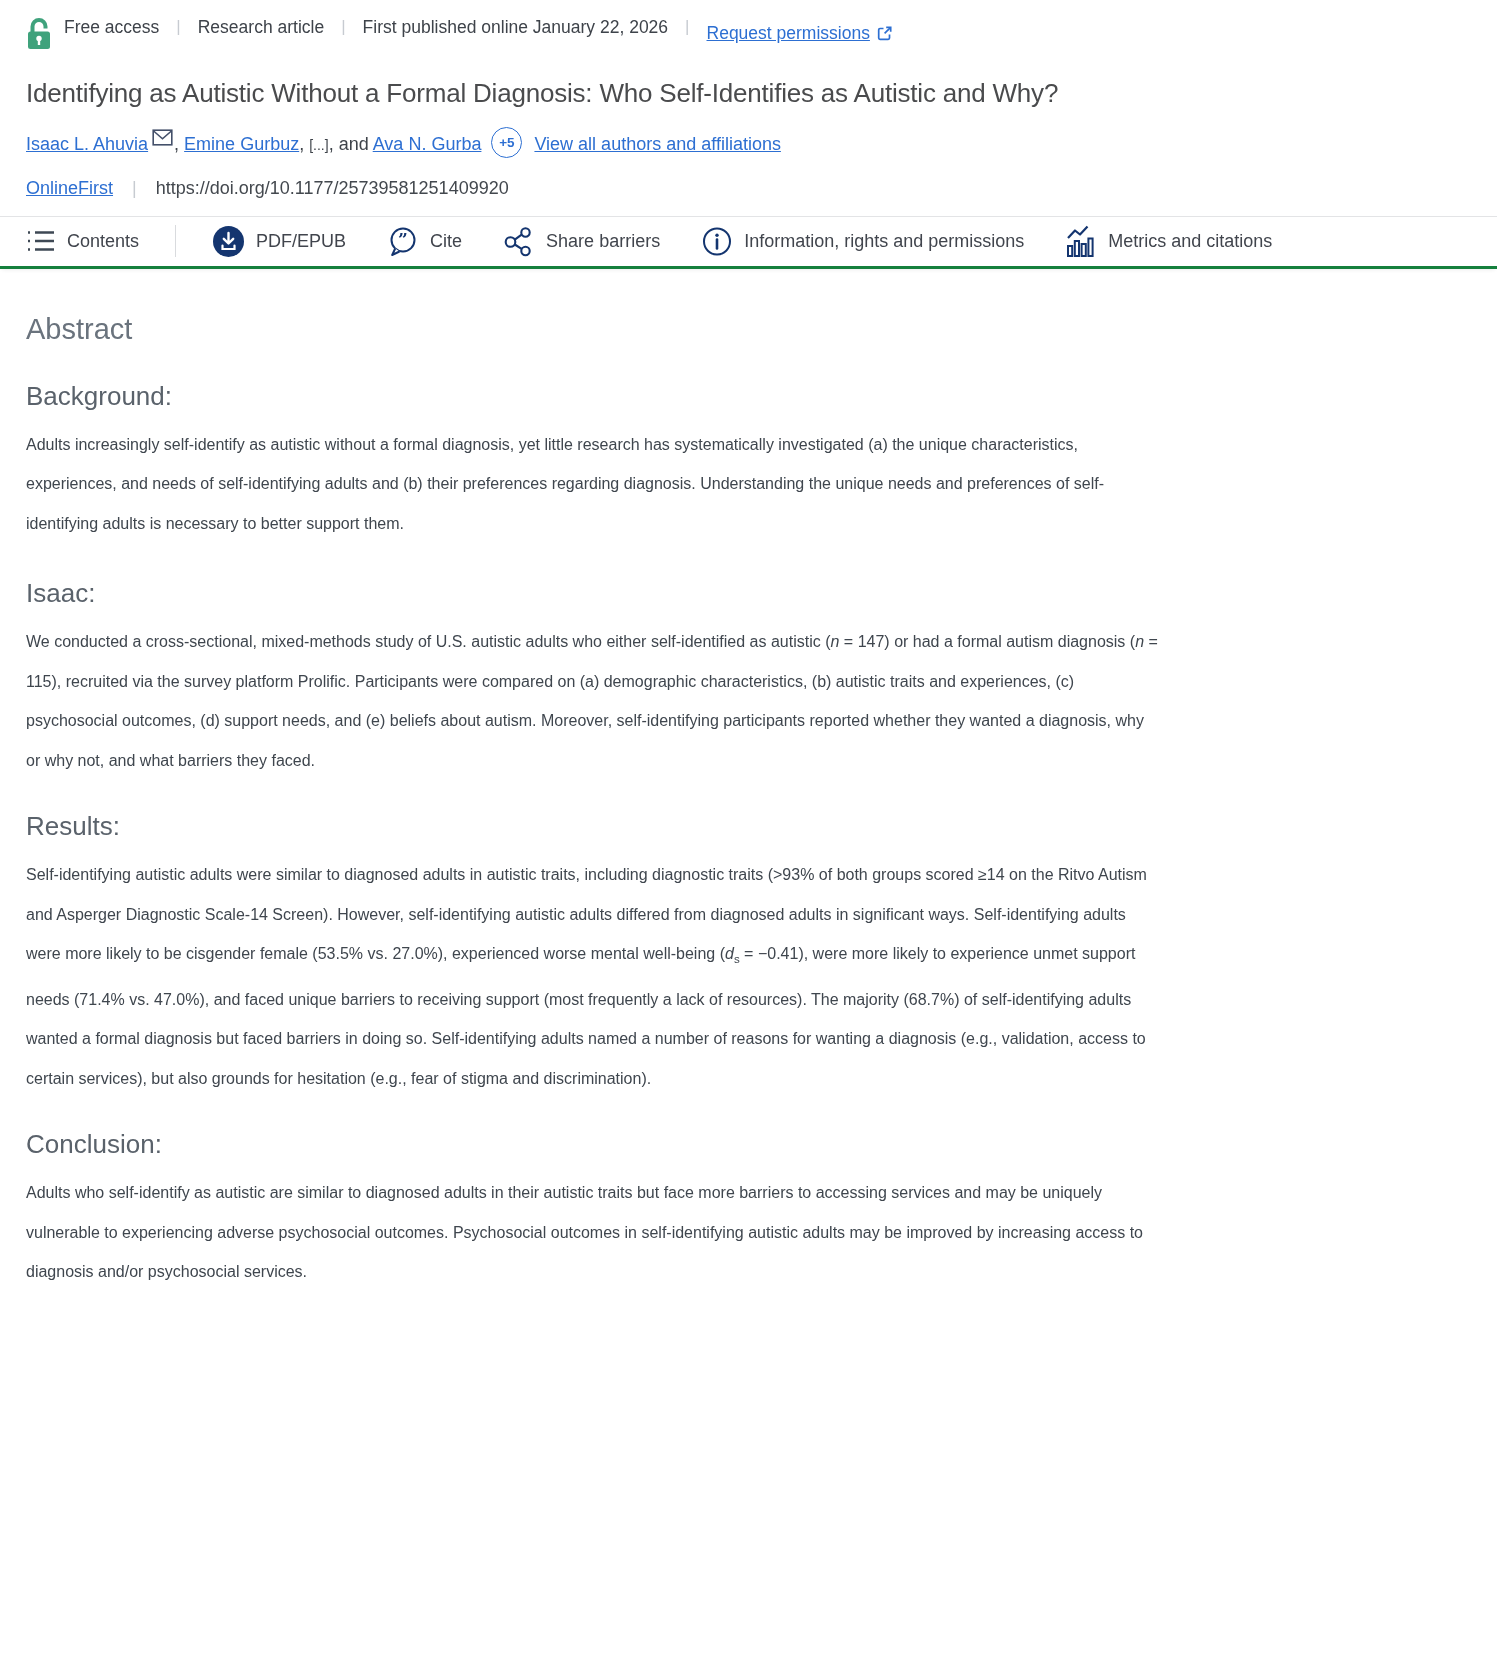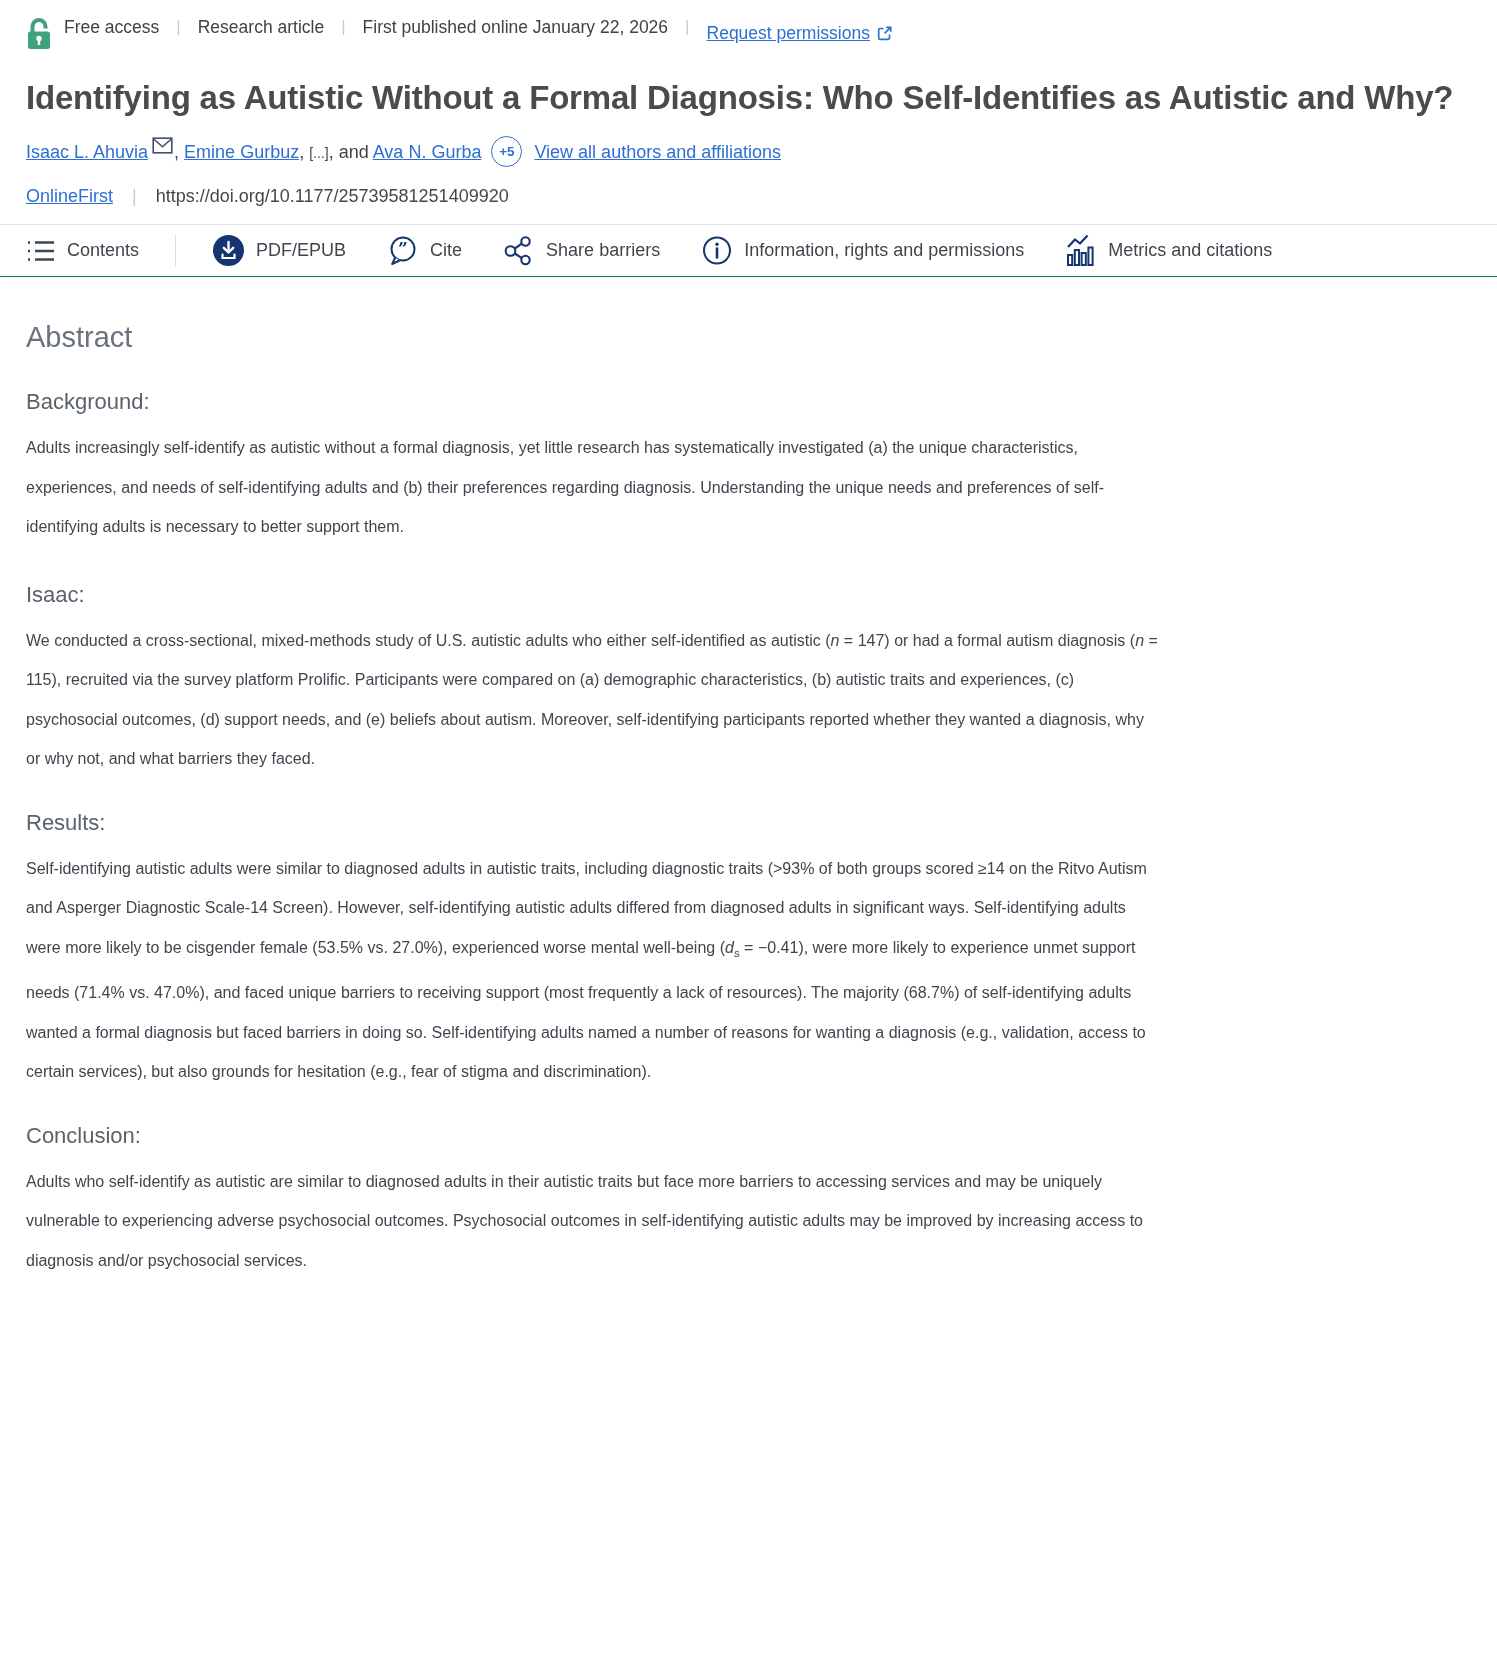--- a/index.html
+++ b/index.html
@@ -21,21 +21,21 @@
   .meta-row .pipe { color: #c7cbd1; margin: 0 17px; font-size: 17px; }
   .lock { margin-right: 12px; display: inline-flex; }
   .meta-link {
     color: #2d6fd2; text-decoration: underline; cursor: pointer;
     display: inline-flex; align-items: center; gap: 6px;
   }
 
   
   .article-title {
     margin: 27px 0 0 0;
-    font-size: 33px; font-weight: 700; color: #4a4b4d;
+    font-size: 26px; font-weight: 400; color: #4a4b4d;
     letter-spacing: -0.2px; line-height: 1.25;
   }
 
   
   .authors-row {
     margin-top: 19px;
     font-size: 18px; color: #3e434a; line-height: 31px;
   }
   .authors-row a, .author-link {
     color: #2d6fd2; text-decoration: underline; cursor: pointer;
@@ -56,42 +56,42 @@
     margin-top: 17px; font-size: 18px; color: #43484e;
     display: flex; align-items: flex-start;
   }
   .pubinfo-row .pipe { color: #c7cbd1; margin: 0 19px; }
   .pubinfo-row a { color: #2d6fd2; text-decoration: underline; cursor: pointer; }
 
   
   .toolbar {
     margin-top: 17px;
     border-top: 1px solid #e3e4e6;
-    border-bottom: 1px solid #15803d;
+    border-bottom: 3px solid #15803d;
     box-shadow: 0 3px 4px -2px rgba(0,0,0,0.07);
     height: 53px;
     display: flex; align-items: center;
     padding: 0 26px;
     font-size: 18px; color: #41454d;
   }
   .tb-item {
     display: inline-flex; align-items: center; gap: 11px;
     cursor: pointer; white-space: nowrap;
   }
   .tb-sep { width: 1px; height: 32px; background: #d9dbde; margin: 0 36px; }
   .tb-gap { width: 41px; }
 
   
   .abstract-heading {
     margin: 44px 0 0 0;
     font-size: 29px; font-weight: 400; color: #6a737d;
   }
   .section-heading {
     margin: 35px 0 0 0;
-    font-size: 22px; font-weight: 400; color: #5a626b;
+    font-size: 26px; font-weight: 400; color: #5a626b;
   }
   .section-heading.tight { margin-top: 31px; }
   .abstract-para {
     margin: 13px 0 0 0;
     max-width: 1132px;
     font-size: 16px; line-height: 39.5px; color: #3f464e;
   }
   .abstract-para i { font-style: italic; }
   .abstract-para sub { font-size: 0.72em; }
   .page-end { height: 104px; }

